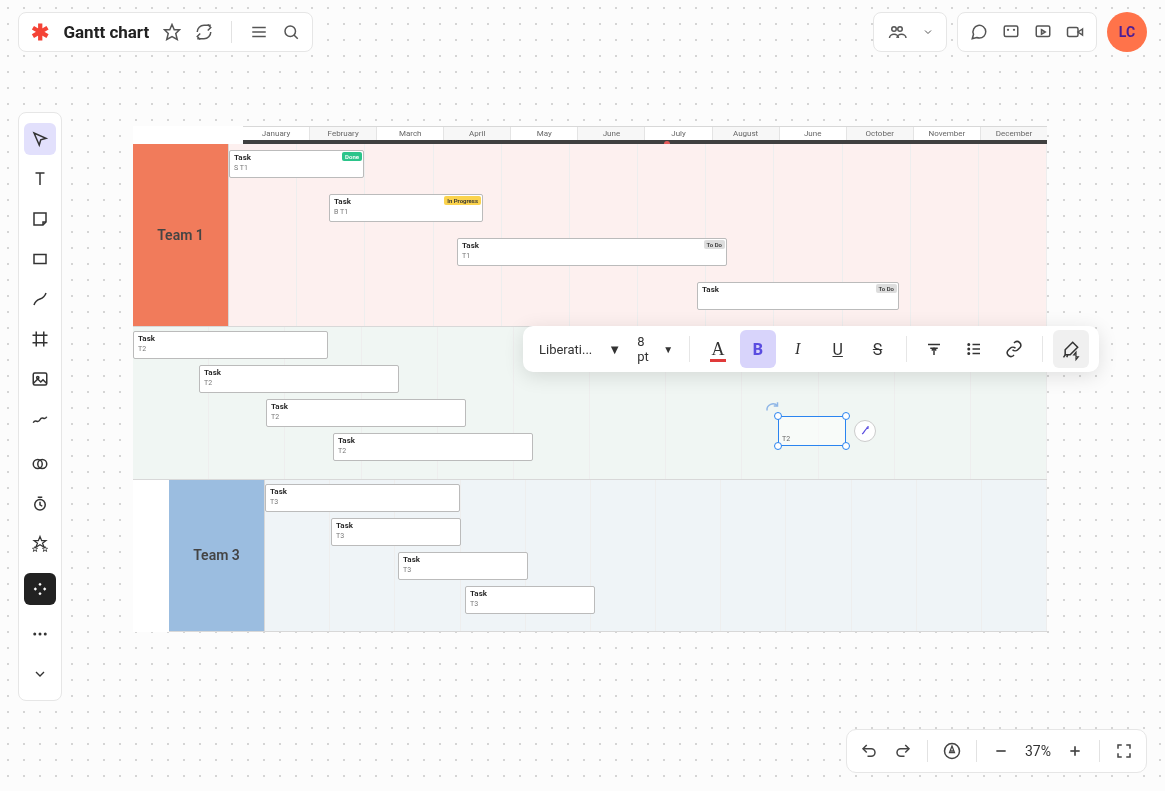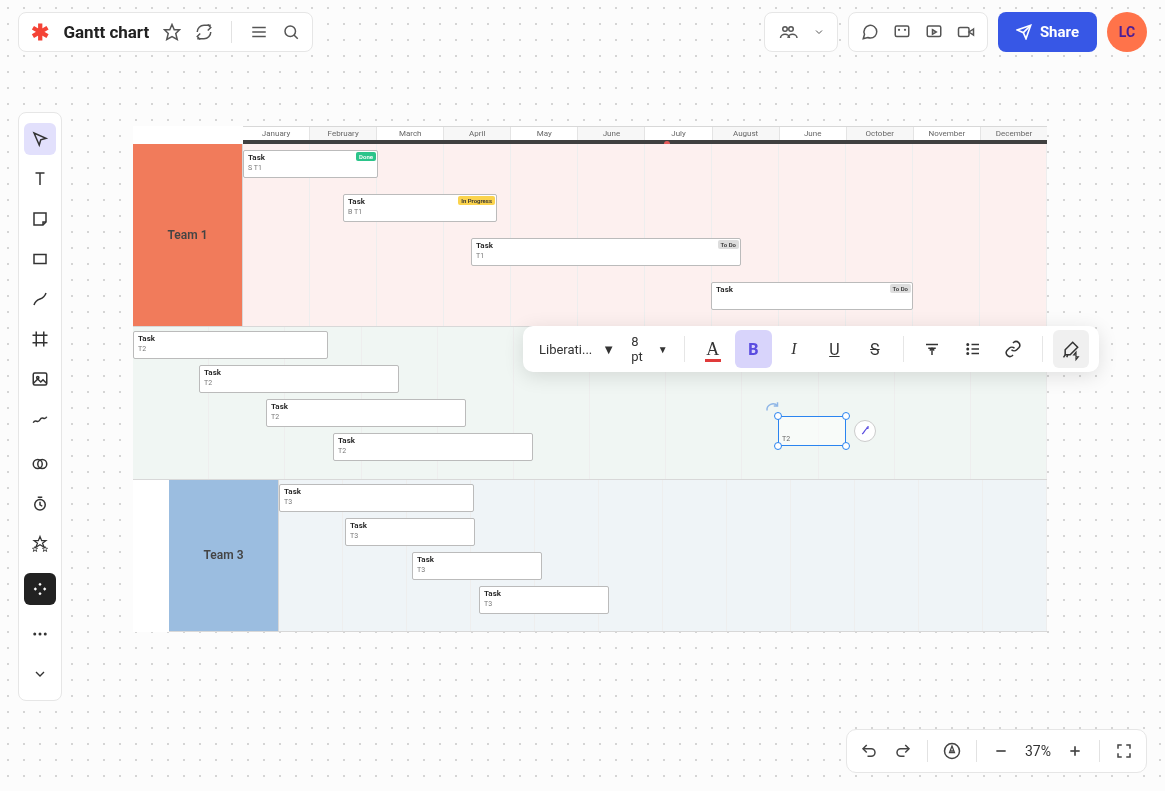--- a/index.html
+++ b/index.html
@@ -25,21 +25,21 @@
 .lt-gap { height: 5px; }
 
 
 .gantt { position: absolute; left: 133px; top: 126px; width: 914px; height: 506px; background: #fff; }
 .months { position: absolute; top: 0; left: 110px; right: 0; height: 18px; border-top: 1px solid #d8d8d8; border-bottom: 4px solid #404040; display: flex; }
 .month { flex: 1; border-right: 1px solid #e4e4e4; font-size: 8px; color: #666; display: flex; align-items: center; justify-content: center; }
 .month:last-child { border-right: none; text-align: right; }
 .month.alt { background: #f7f7f7; }
 .chartbody { position: absolute; top: 18px; left: 0; right: 0; bottom: 0; display: flex; flex-direction: column; }
 .teamrow { display: flex; flex: 1; position: relative; }
-.teamlabel { width: 110px; display: flex; align-items: center; justify-content: center; font-size: 12px; font-weight: 600; border-right: 1px solid #d8d8d8; border-bottom: 1px solid #d8d8d8; }
+.teamlabel { width: 96px; display: flex; align-items: center; justify-content: center; font-size: 14px; font-weight: 600; border-right: 1px solid #d8d8d8; border-bottom: 1px solid #d8d8d8; }
 .team1 .teamlabel { background: #f17b5b; color: #444; }
 .team2 .teamlabel { background: #9fd4b3; color: #444; }
 .team3 .teamlabel { background: #9bbde0; color: #444; margin-left: 36px; }
 .teamtracks { flex: 1; position: relative; border-bottom: 1px solid #d8d8d8; }
 .team1 .teamtracks { background: #fdf0ef; }
 .team2 .teamtracks { background: #f0f6f3; }
 .team3 .teamtracks { background: #eff4f7; }
 .gridcols { position: absolute; inset: 0; display: flex; pointer-events: none; }
 .gridcol { flex: 1; border-right: 1px solid #eee; }
 .task { position: absolute; background: #fff; border: 1px solid #bbb; border-radius: 2px; font-size: 8px; color: #222; padding: 2px 4px; height: 28px; }
@@ -49,21 +49,21 @@
 .badge.done { background: #2bc48a; color: #fff; }
 .badge.prog { background: #fbd34d; color: #333; }
 .badge.todo { background: #ddd; color: #333; }
 .milestone-line { position: absolute; top: 18px; bottom: 0; width: 1px; border-left: 1px dashed #d67; left: 0; }
 .milestone-tag { position: absolute; background: #ea4a4a; color: #fff; font-size: 7px; padding: 2px 6px; border-radius: 8px; font-weight: 600; }
 .todayline { position: absolute; top: 18px; bottom: 0; width: 2px; background: #e65a5a; }
 .todaydot { position: absolute; width: 6px; height: 6px; background: #e65a5a; border-radius: 50%; }
 
 
 .txttools { position: absolute; left: 523px; top: 326px; width: 576px; height: 46px; background: #fff; border-radius: 10px; box-shadow: 0 4px 20px rgba(0,0,0,0.12); display: flex; align-items: center; padding: 0 10px; gap: 4px; z-index: 60; }
-.tt-font { display: flex; align-items: center; gap: 0; font-size: 13px; color: #333; padding: 0 6px; cursor: pointer; }
+.tt-font { display: flex; align-items: center; gap: 6px; font-size: 13px; color: #333; padding: 0 6px; cursor: pointer; }
 .tt-size { display: flex; align-items: center; gap: 4px; font-size: 13px; color: #333; padding: 0 6px; cursor: pointer; justify-content: flex-end; }
 .tt-btn { width: 38px; height: 38px; display: flex; align-items: center; justify-content: center; border-radius: 6px; cursor: pointer; color: #333; font-size: 16px; }
 .tt-btn.active { background: #d8d4fb; color: #5a4ce0; font-weight: 700; }
 .tt-btn.hover { background: #f0f0f0; }
 .tt-sep { width: 1px; height: 26px; background: #e6e6e6; margin: 0 6px; }
 .tcolor { position: relative; }
 .tcolor-under { position: absolute; bottom: 6px; left: 10px; right: 10px; height: 3px; background: #e03a3a; }
 
 
 .sel-box { position: absolute; border: 1.5px solid #2a84f0; background: rgba(255,255,255,0.5); }
@@ -146,27 +146,20 @@
             <polygon points="10 9 15 12 10 15"></polygon>
           </svg>
       </span>
       <span class="tb-ico">
         <svg width="18" height="18" viewBox="0 0 24 24" fill="none" stroke="currentColor" stroke-width="2">
             <rect x="2" y="6" width="14" height="12" rx="2"></rect>
             <polygon points="22 8 16 12 22 16"></polygon>
           </svg>
       </span>
     </div>
-    <button class="share-btn">
-      <svg width="16" height="16" viewBox="0 0 24 24" fill="none" stroke="currentColor" stroke-width="2.5">
-          <line x1="22" y1="2" x2="11" y2="13"></line>
-          <polygon points="22 2 15 22 11 13 2 9"></polygon>
-        </svg>
-      <span>Share</span>
-    </button>
     <div class="avatar">LC</div>
   </div>
 </div>
 
 <div class="lefttools">
   <div class="lt-item active">
     <svg width="18" height="18" viewBox="0 0 24 24" fill="none" stroke="currentColor" stroke-width="2">
         <path d="M4 4l7 16 2-7 7-2z"></path>
       </svg>
   </div>

